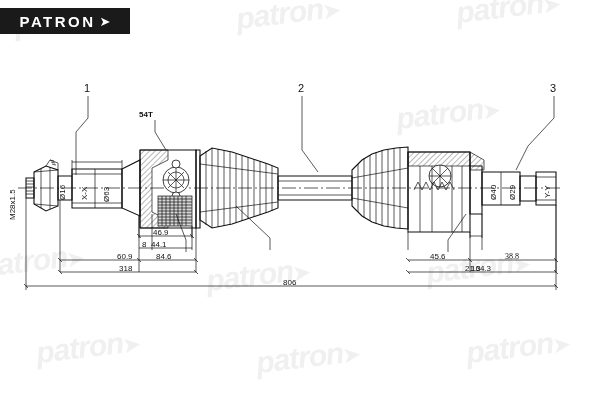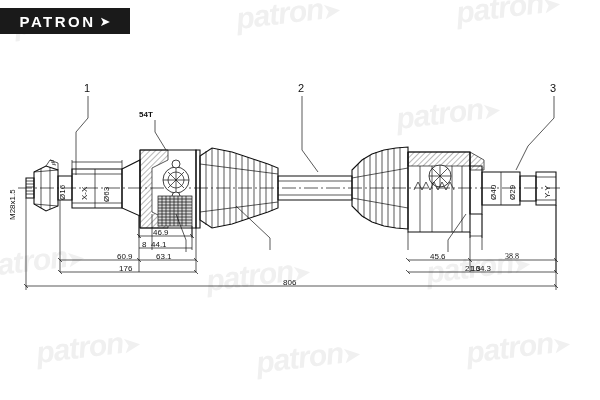--- a/index.html
+++ b/index.html
@@ -251,22 +251,22 @@
   <div class="dim v" style="left:102px;top:202px;">Ø63</div>
 
   <div class="dim v" style="left:489px;top:200px;">Ø40</div>
   <div class="dim v" style="left:508px;top:200px;">Ø29</div>
   <div class="dim v" style="left:543px;top:198px;">Y-Y</div>
 
   <div class="dim" style="left:153px;top:228px;">46.9</div>
   <div class="dim" style="left:142px;top:240px;">8</div>
   <div class="dim" style="left:151px;top:240px;">44.1</div>
   <div class="dim" style="left:89px;top:252px;margin-left:28px;">60.9</div>
-  <div class="dim" style="left:156px;top:252px;">63.1</div>
-  <div class="dim" style="left:119px;top:264px;">176</div>
+  <div class="dim" style="left:156px;top:252px;">84.6</div>
+  <div class="dim" style="left:119px;top:264px;">318</div>
 
   <div class="dim" style="left:465px;top:240px;margin-top:24px;">21.3</div>
   <div class="dim" style="left:430px;top:252px;">45.6</div>
   <div class="dim" style="left:505px;top:252px;font-family:Liberation Serif, serif;">38.8</div>
   <div class="dim" style="left:471px;top:264px;">164.3</div>
 
   <div class="dim" style="left:283px;top:278px;text-align:center;">806</div>
 
 </div>
 

